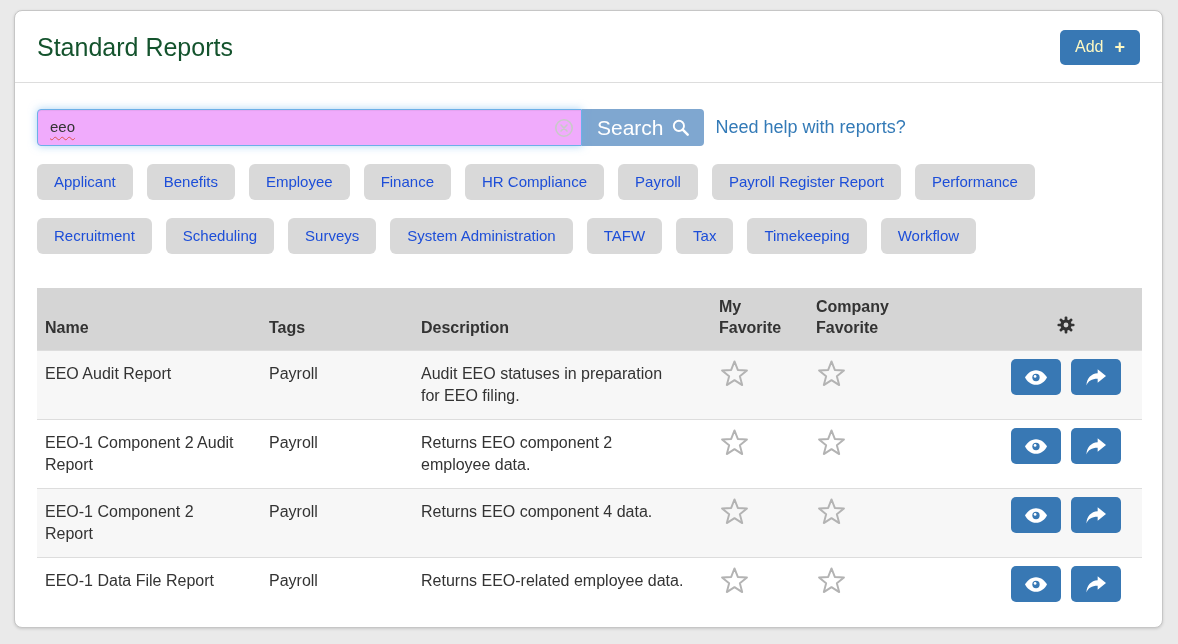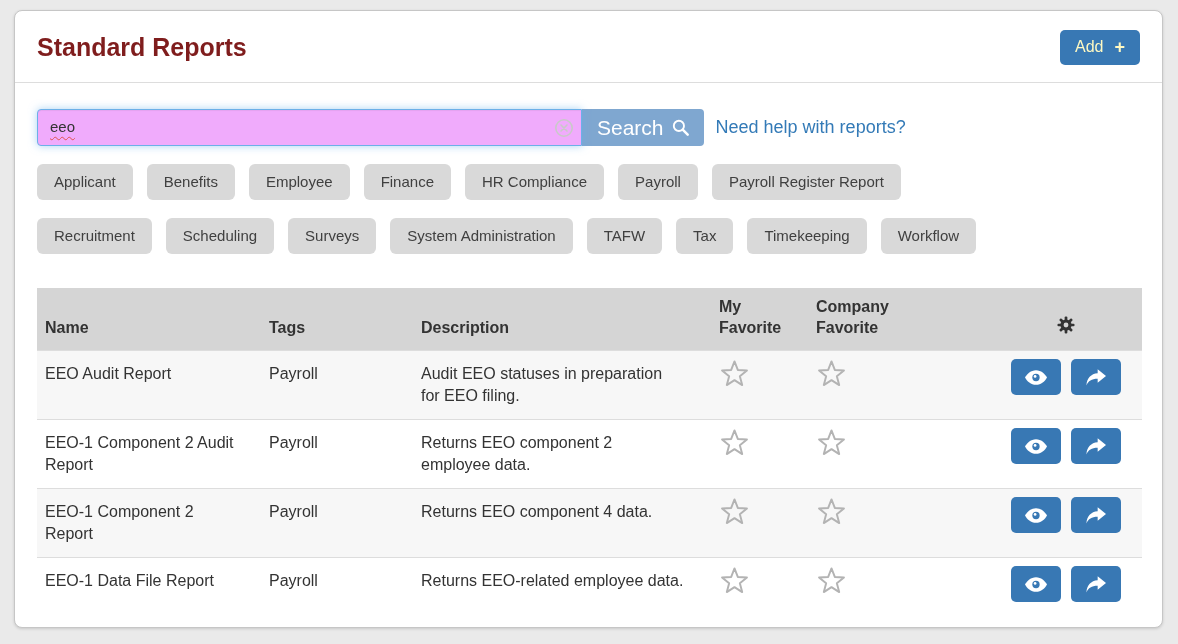--- a/index.html
+++ b/index.html
@@ -13,21 +13,21 @@
   .card {
     position:absolute; left:14px; top:10px; width:1149px; height:618px;
     background:#fff; border:1px solid #c6c6c6; border-radius:8px;
     box-shadow:0 1px 3px rgba(0,0,0,.15);
   }
   
   .card-header {
     display:flex; justify-content:space-between; align-items:center;
     padding:19px 22px 17px; border-bottom:1px solid #ddd;
   }
-  .page-title { font-size:25px; font-weight:700; color:#7f1d1d; }
+  .page-title { font-size:25px; font-weight:400; color:#14532d; }
   .add-btn {
     background:#3878b4; color:#fef9c3; border:none; border-radius:5px;
     padding:8px 15px 9px; font-size:16px; cursor:pointer;
     display:flex; align-items:center; gap:11px; font-family:inherit;
   }
   .add-btn .plus { font-weight:800; font-size:18px; line-height:14px; }
   
   .search-row { display:flex; align-items:center; padding:26px 22px 0; }
   .search-box { position:relative; width:545px; flex:none; }
   .search-input {
@@ -48,21 +48,21 @@
     height:37px; background:#7fa7d0; border:none; border-radius:0 4px 4px 0;
     color:#fff; font-size:21px; padding:0 15px; cursor:pointer;
     display:flex; align-items:center; gap:8px; font-family:inherit;
   }
   .help-link { margin-left:12px; font-size:18px; color:#337ab7; text-decoration:none; cursor:pointer; }
   
   .tag-row { display:flex; gap:14px; padding:0 22px; margin-top:18px; }
   .tag-row.second { }
   .tag-btn {
     background:#d9d9d9; border:none; border-radius:6px;
-    padding:9px 17px; font-size:15px; color:#404040; white-space:nowrap;
+    padding:9px 17px; font-size:15px; color:#1d4ed8; white-space:nowrap;
     cursor:pointer; font-family:inherit; line-height:18px;
   }
   
   table.report-table {
     margin:34px 22px 0; width:1105px; border-collapse:collapse;
     table-layout:fixed; font-size:16px;
   }
   col.c-name{width:224px;} col.c-tags{width:152px;} col.c-desc{width:298px;}
   col.c-myfav{width:97px;} col.c-cofav{width:182px;} col.c-actions{width:152px;}
   thead th {
@@ -123,20 +123,21 @@
   </div>
 
   <div class="tag-row">
     <button class="tag-btn">Applicant</button>
     <button class="tag-btn">Benefits</button>
     <button class="tag-btn">Employee</button>
     <button class="tag-btn">Finance</button>
     <button class="tag-btn">HR Compliance</button>
     <button class="tag-btn">Payroll</button>
     <button class="tag-btn">Payroll Register Report</button>
+    <button class="tag-btn">Performance</button>
   </div>
   <div class="tag-row second">
     <button class="tag-btn">Recruitment</button>
     <button class="tag-btn">Scheduling</button>
     <button class="tag-btn">Surveys</button>
     <button class="tag-btn">System Administration</button>
     <button class="tag-btn">TAFW</button>
     <button class="tag-btn">Tax</button>
     <button class="tag-btn">Timekeeping</button>
     <button class="tag-btn">Workflow</button>

